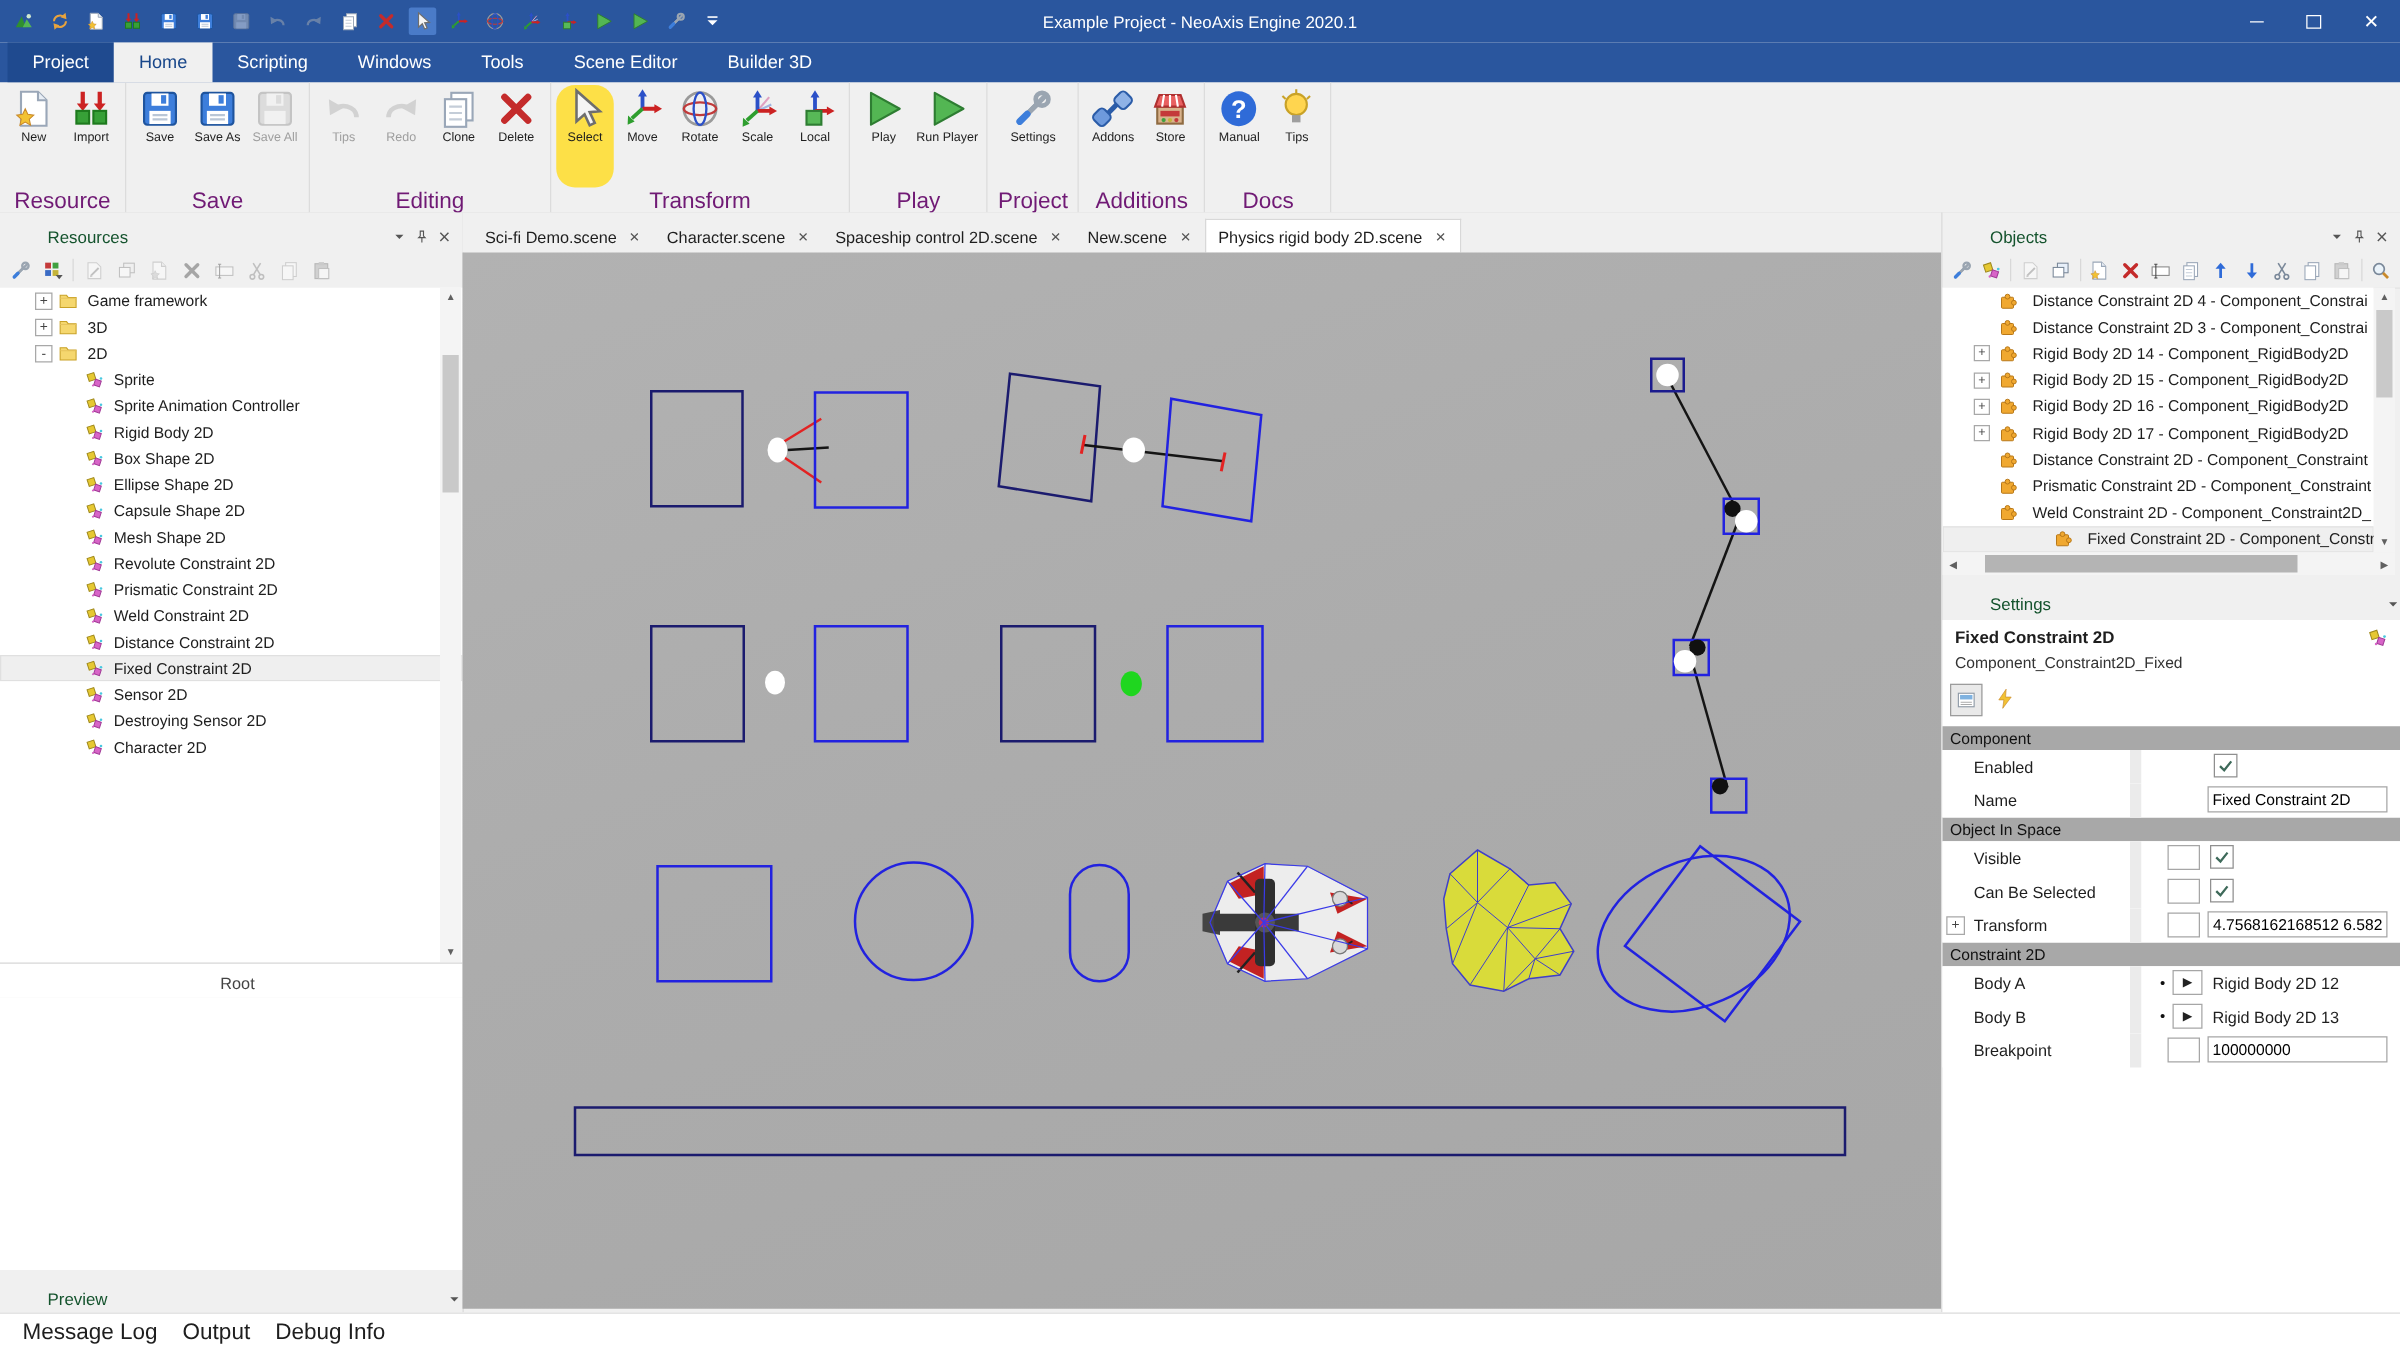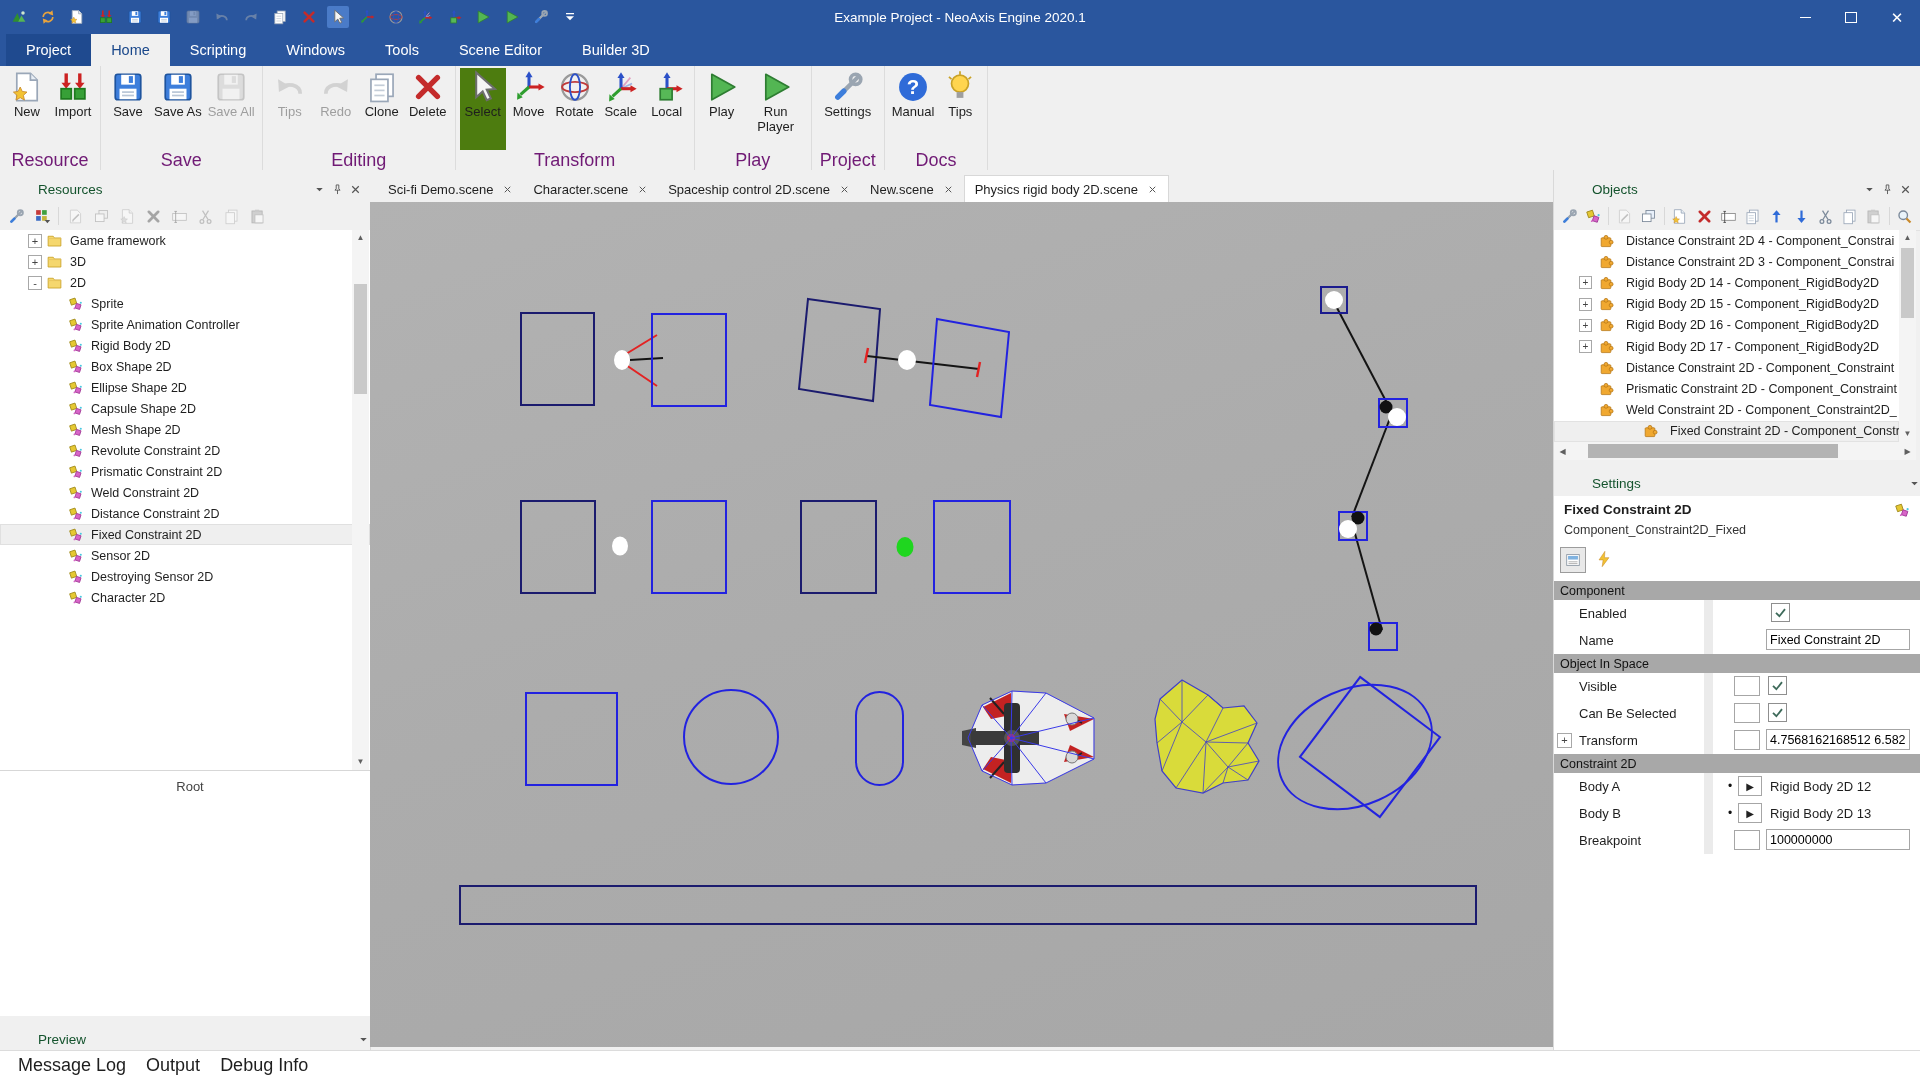--- a/index.html
+++ b/index.html
@@ -23,22 +23,22 @@
   
   #menubar{left:0;top:34px;width:1920px;height:32px;background:#2a569e;display:flex;align-items:stretch;padding-left:6px;}
   .mtab{padding:0 20px;display:flex;align-items:center;color:#fff;font-size:14.5px;}
   .mtab.accent{background:#1f4a8f;}
   .mtab.active{background:#f0f0f0;color:#19478a;}
   
   #ribbon{left:0;top:66px;width:1920px;height:104px;background:#f0f0f0;border-bottom:1px solid #d4d4d4;display:flex;}
   .rgroup{display:flex;flex-direction:column;border-right:1px solid #dcdcdc;padding:2px 4px 0 4px;}
   .rbtns{display:flex;flex:1;}
   .rbtn{min-width:40px;padding:2px 3px 0 3px;display:flex;flex-direction:column;align-items:center;gap:1px;}
-  .rbtn .rlabel{font-size:13px;line-height:1.15;text-align:center;white-space:pre-line;}
-  .rbtn.active{background:#4d7c0f;}
+  .rbtn .rlabel{font-size:10px;line-height:1.15;text-align:left;white-space:pre-line;}
+  .rbtn.active{background:#fde047;border-radius:15px;}
   .rbtn.dis{filter:none;opacity:1;}
   .rbtn.dis .rlabel{color:#9e9e9e;}
   .rbtn.dis svg{filter:grayscale(1);opacity:.5;}
   .glabel{height:20px;text-align:center;font-size:18px;color:#701a75;}
   
   .phdr{height:26px;display:flex;align-items:center;padding:0 6px 0 10px;font-size:13.5px;color:#14532d;margin-left:28px;}
   .phdr .sp{flex:1;}
   .pbtn{width:18px;height:18px;display:flex;align-items:center;justify-content:center;color:#555;}
   .ptoolbar{height:28px;display:flex;align-items:center;gap:6px;padding:0 6px;border-bottom:1px solid #e2e2e2;}
   .tsep{width:1px;height:18px;background:#d8d8d8;}
@@ -608,20 +608,37 @@
             </svg>
             <span class="rlabel">Settings</span>
           </div>
       </div>
       <div class="glabel">Project</div>
     </div>
     <div class="rgroup">
       <div class="rbtns">
         <div class="rbtn">
             <svg class="ic" width="34" height="34">
+              <use href="#i-addons"></use>
+            </svg>
+            <span class="rlabel">Addons</span>
+          </div>
+        <div class="rbtn">
+            <svg class="ic" width="34" height="34">
+              <use href="#i-store"></use>
+            </svg>
+            <span class="rlabel">Store</span>
+          </div>
+      </div>
+      <div class="glabel">Additions</div>
+    </div>
+    <div class="rgroup">
+      <div class="rbtns">
+        <div class="rbtn">
+            <svg class="ic" width="34" height="34">
               <use href="#i-manual"></use>
             </svg>
             <span class="rlabel">Manual</span>
           </div>
         <div class="rbtn">
             <svg class="ic" width="34" height="34">
               <use href="#i-tips"></use>
             </svg>
             <span class="rlabel">Tips</span>
           </div>

